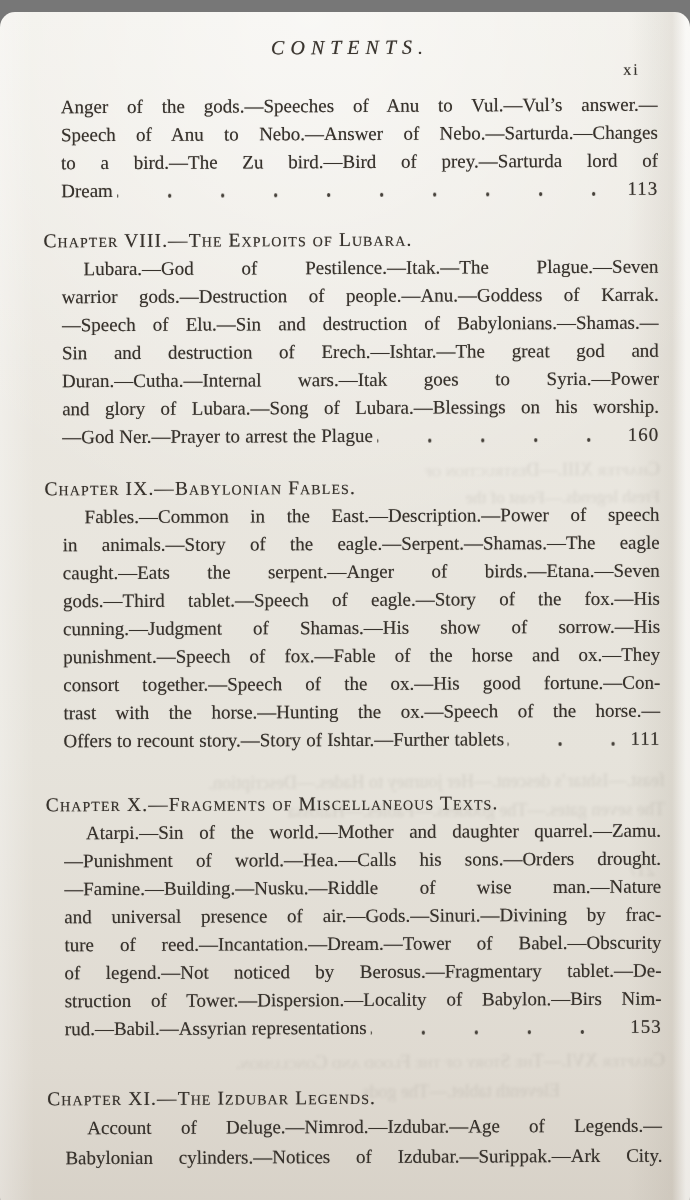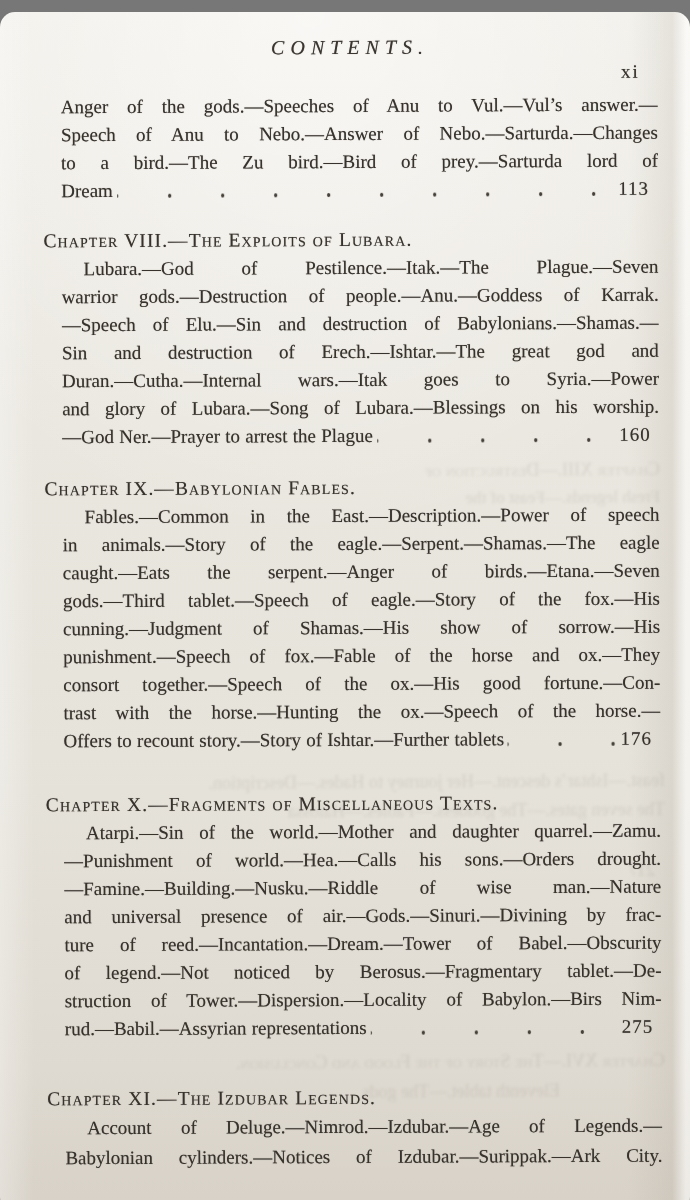--- a/index.html
+++ b/index.html
@@ -28,21 +28,21 @@
   .title-row{position:relative;height:30px;}
   .doc-title{
     text-align:center;
     font-style:italic;
     font-size:20px;
     letter-spacing:6px;
     color:#3a352f;
   }
   .folio{
     position:absolute; right:18px; top:26px;
-    font-size:19px; letter-spacing:2px;font-family:Liberation Serif, serif;
+    font-size:16px; letter-spacing:2px;font-family:Liberation Serif, serif;
   }
   .chapter-heading{
     font-variant:small-caps;
     font-size:19.5px;
     letter-spacing:1.1px;
     line-height:28px;
     white-space:nowrap;
   }
   .mt-ch8{margin-top:22px;}
   .mt-ch9{margin-top:24px;}
@@ -66,21 +66,21 @@
   .lastline .entry-text{white-space:nowrap;}
   .leader{
     flex:1 1 auto; align-self:stretch;
     background-image:radial-gradient(circle, #46413a 1.5px, rgba(70,65,58,0) 2.1px);
     background-size:53px 6px;
     background-repeat:repeat-x;
     background-position:26px 16px;
     margin:0 4px;
   }
   .pagenum{
-    flex:0 0 auto; min-width:40px; 
+    flex:0 0 auto; min-width:40px; text-align:right;
     font-size:19px; letter-spacing:1px;
   }
   
   .ghost{
     position:absolute;
     transform:scaleX(-1) rotate(0.4deg);
     filter:blur(1.4px);
     opacity:0.15;
     color:#6e675e;
     font-size:18px;
@@ -141,37 +141,37 @@
       <div class="tline">in animals.—Story of the eagle.—Serpent.—Shamas.—The eagle</div>
       <div class="tline">caught.—Eats the serpent.—Anger of birds.—Etana.—Seven</div>
       <div class="tline">gods.—Third tablet.—Speech of eagle.—Story of the fox.—His</div>
       <div class="tline">cunning.—Judgment of Shamas.—His show of sorrow.—His</div>
       <div class="tline">punishment.—Speech of fox.—Fable of the horse and ox.—They</div>
       <div class="tline">consort together.—Speech of the ox.—His good fortune.—Con-</div>
       <div class="tline">trast with the horse.—Hunting the ox.—Speech of the horse.—</div>
       <div class="lastline">
         <span class="entry-text">Offers to recount story.—Story of Ishtar.—Further tablets</span>
         <span class="leader"></span>
-        <span class="pagenum">176</span>
+        <span class="pagenum">111</span>
       </div>
     </div>
 
     <div class="chapter-heading mt-ch10">Chapter X.—Fragments of Miscellaneous Texts.</div>
     <div class="para">
       <div class="tline indent">Atarpi.—Sin of the world.—Mother and daughter quarrel.—Zamu.</div>
       <div class="tline">—Punishment of world.—Hea.—Calls his sons.—Orders drought.</div>
       <div class="tline">—Famine.—Building.—Nusku.—Riddle of wise man.—Nature</div>
       <div class="tline">and universal presence of air.—Gods.—Sinuri.—Divining by frac-</div>
       <div class="tline">ture of reed.—Incantation.—Dream.—Tower of Babel.—Obscurity</div>
       <div class="tline">of legend.—Not noticed by Berosus.—Fragmentary tablet.—De-</div>
       <div class="tline">struction of Tower.—Dispersion.—Locality of Babylon.—Birs Nim-</div>
       <div class="lastline">
         <span class="entry-text">rud.—Babil.—Assyrian representations</span>
         <span class="leader"></span>
-        <span class="pagenum">275</span>
+        <span class="pagenum">153</span>
       </div>
     </div>
 
     <div class="chapter-heading mt-ch11">Chapter XI.—The Izdubar Legends.</div>
     <div class="para para-xi">
       <div class="tline indent">Account of Deluge.—Nimrod.—Izdubar.—Age of Legends.—</div>
       <div class="tline">Babylonian cylinders.—Notices of Izdubar.—Surippak.—Ark City.</div>
     </div>
 
   </div>

